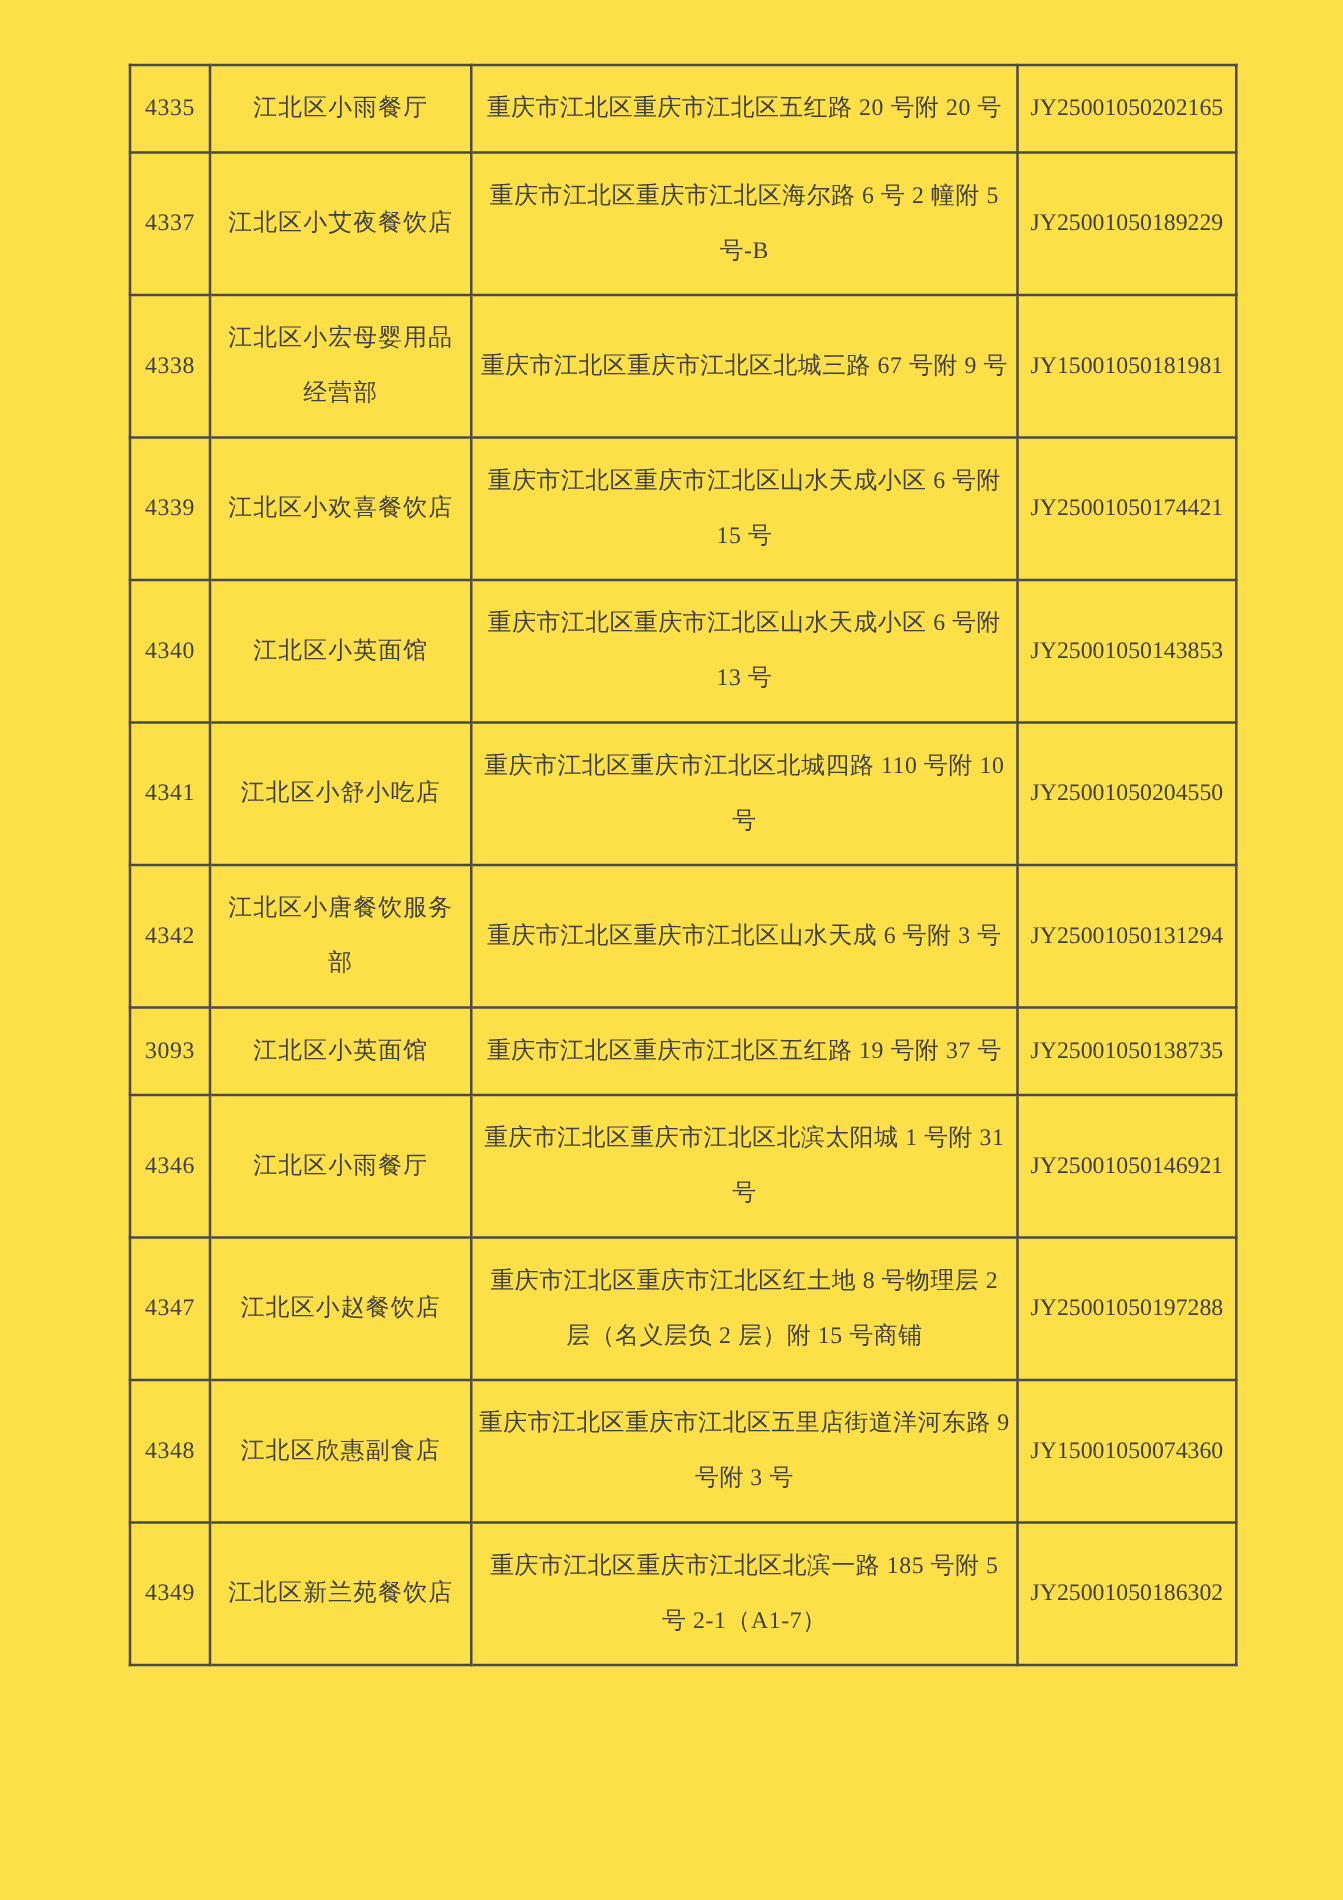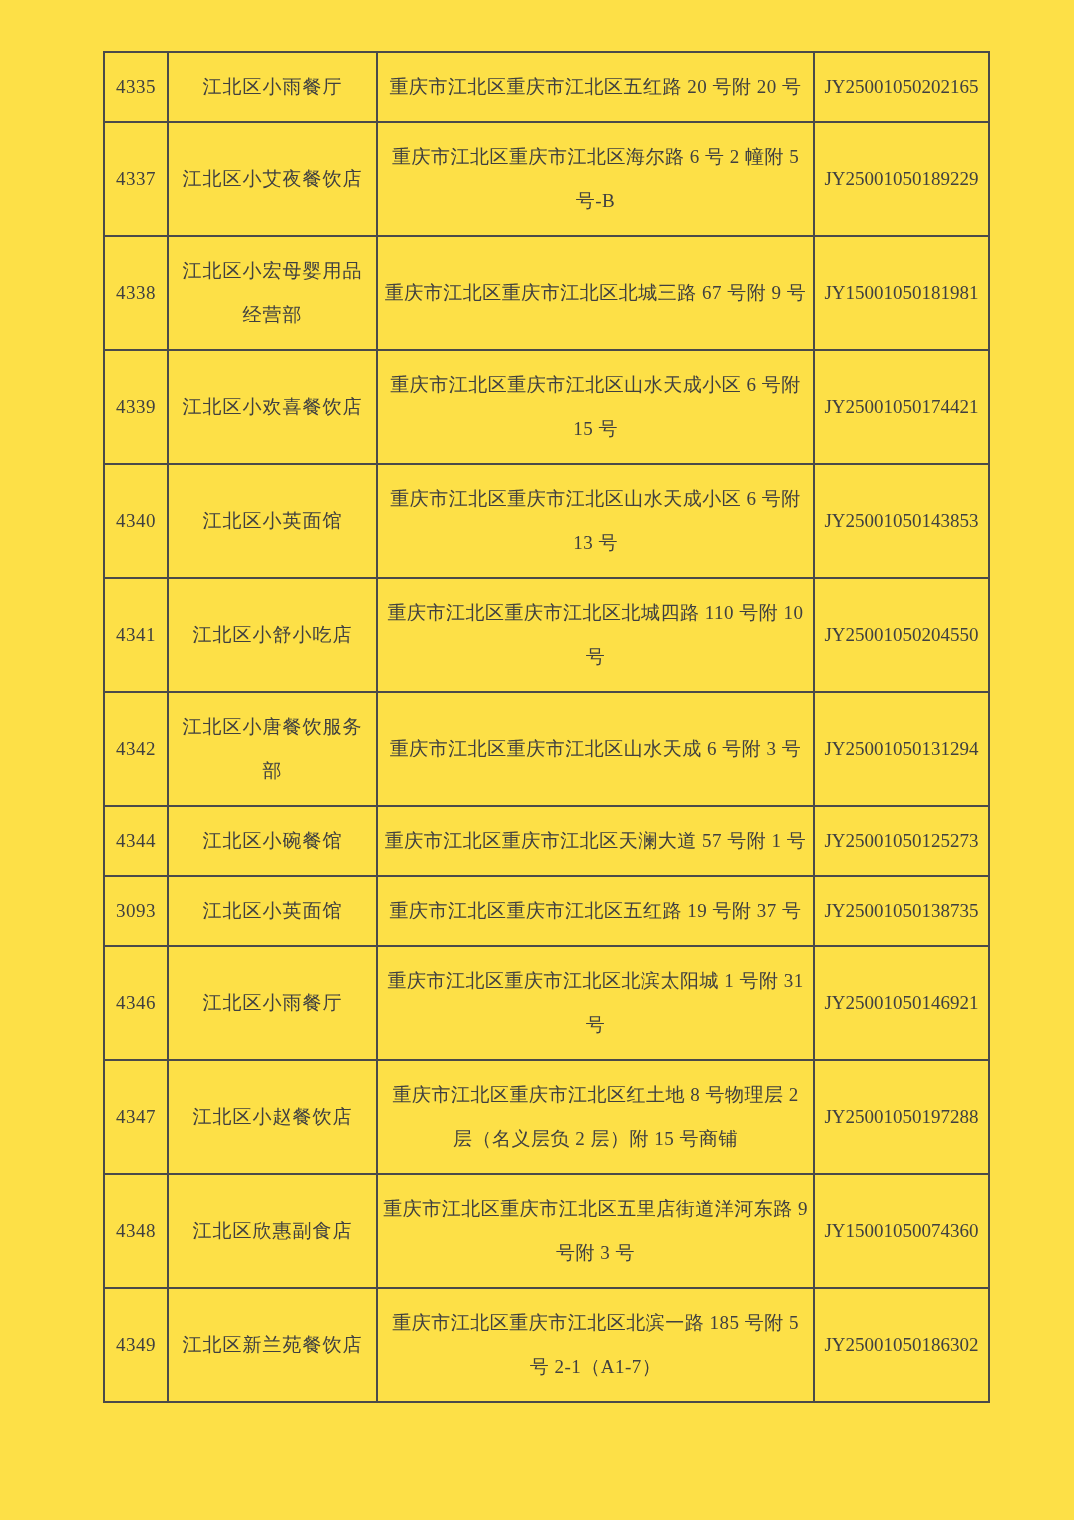--- a/index.html
+++ b/index.html
@@ -100,26 +100,20 @@
           <td class="c2">重庆市江北区重庆市江北区北城四路 110 号附 10 号</td>
           <td class="c3">JY25001050204550</td>
         </tr>
         <tr>
           <td class="c0">4342</td>
           <td class="c1">江北区小唐餐饮服务部</td>
           <td class="c2">重庆市江北区重庆市江北区山水天成 6 号附 3 号</td>
           <td class="c3">JY25001050131294</td>
         </tr>
         <tr>
-          <td class="c0">4344</td>
-          <td class="c1">江北区小碗餐馆</td>
-          <td class="c2">重庆市江北区重庆市江北区天澜大道 57 号附 1 号</td>
-          <td class="c3">JY25001050125273</td>
-        </tr>
-        <tr>
           <td class="c0">3093</td>
           <td class="c1">江北区小英面馆</td>
           <td class="c2">重庆市江北区重庆市江北区五红路 19 号附 37 号</td>
           <td class="c3">JY25001050138735</td>
         </tr>
         <tr>
           <td class="c0">4346</td>
           <td class="c1">江北区小雨餐厅</td>
           <td class="c2">重庆市江北区重庆市江北区北滨太阳城 1 号附 31 号</td>
           <td class="c3">JY25001050146921</td>

